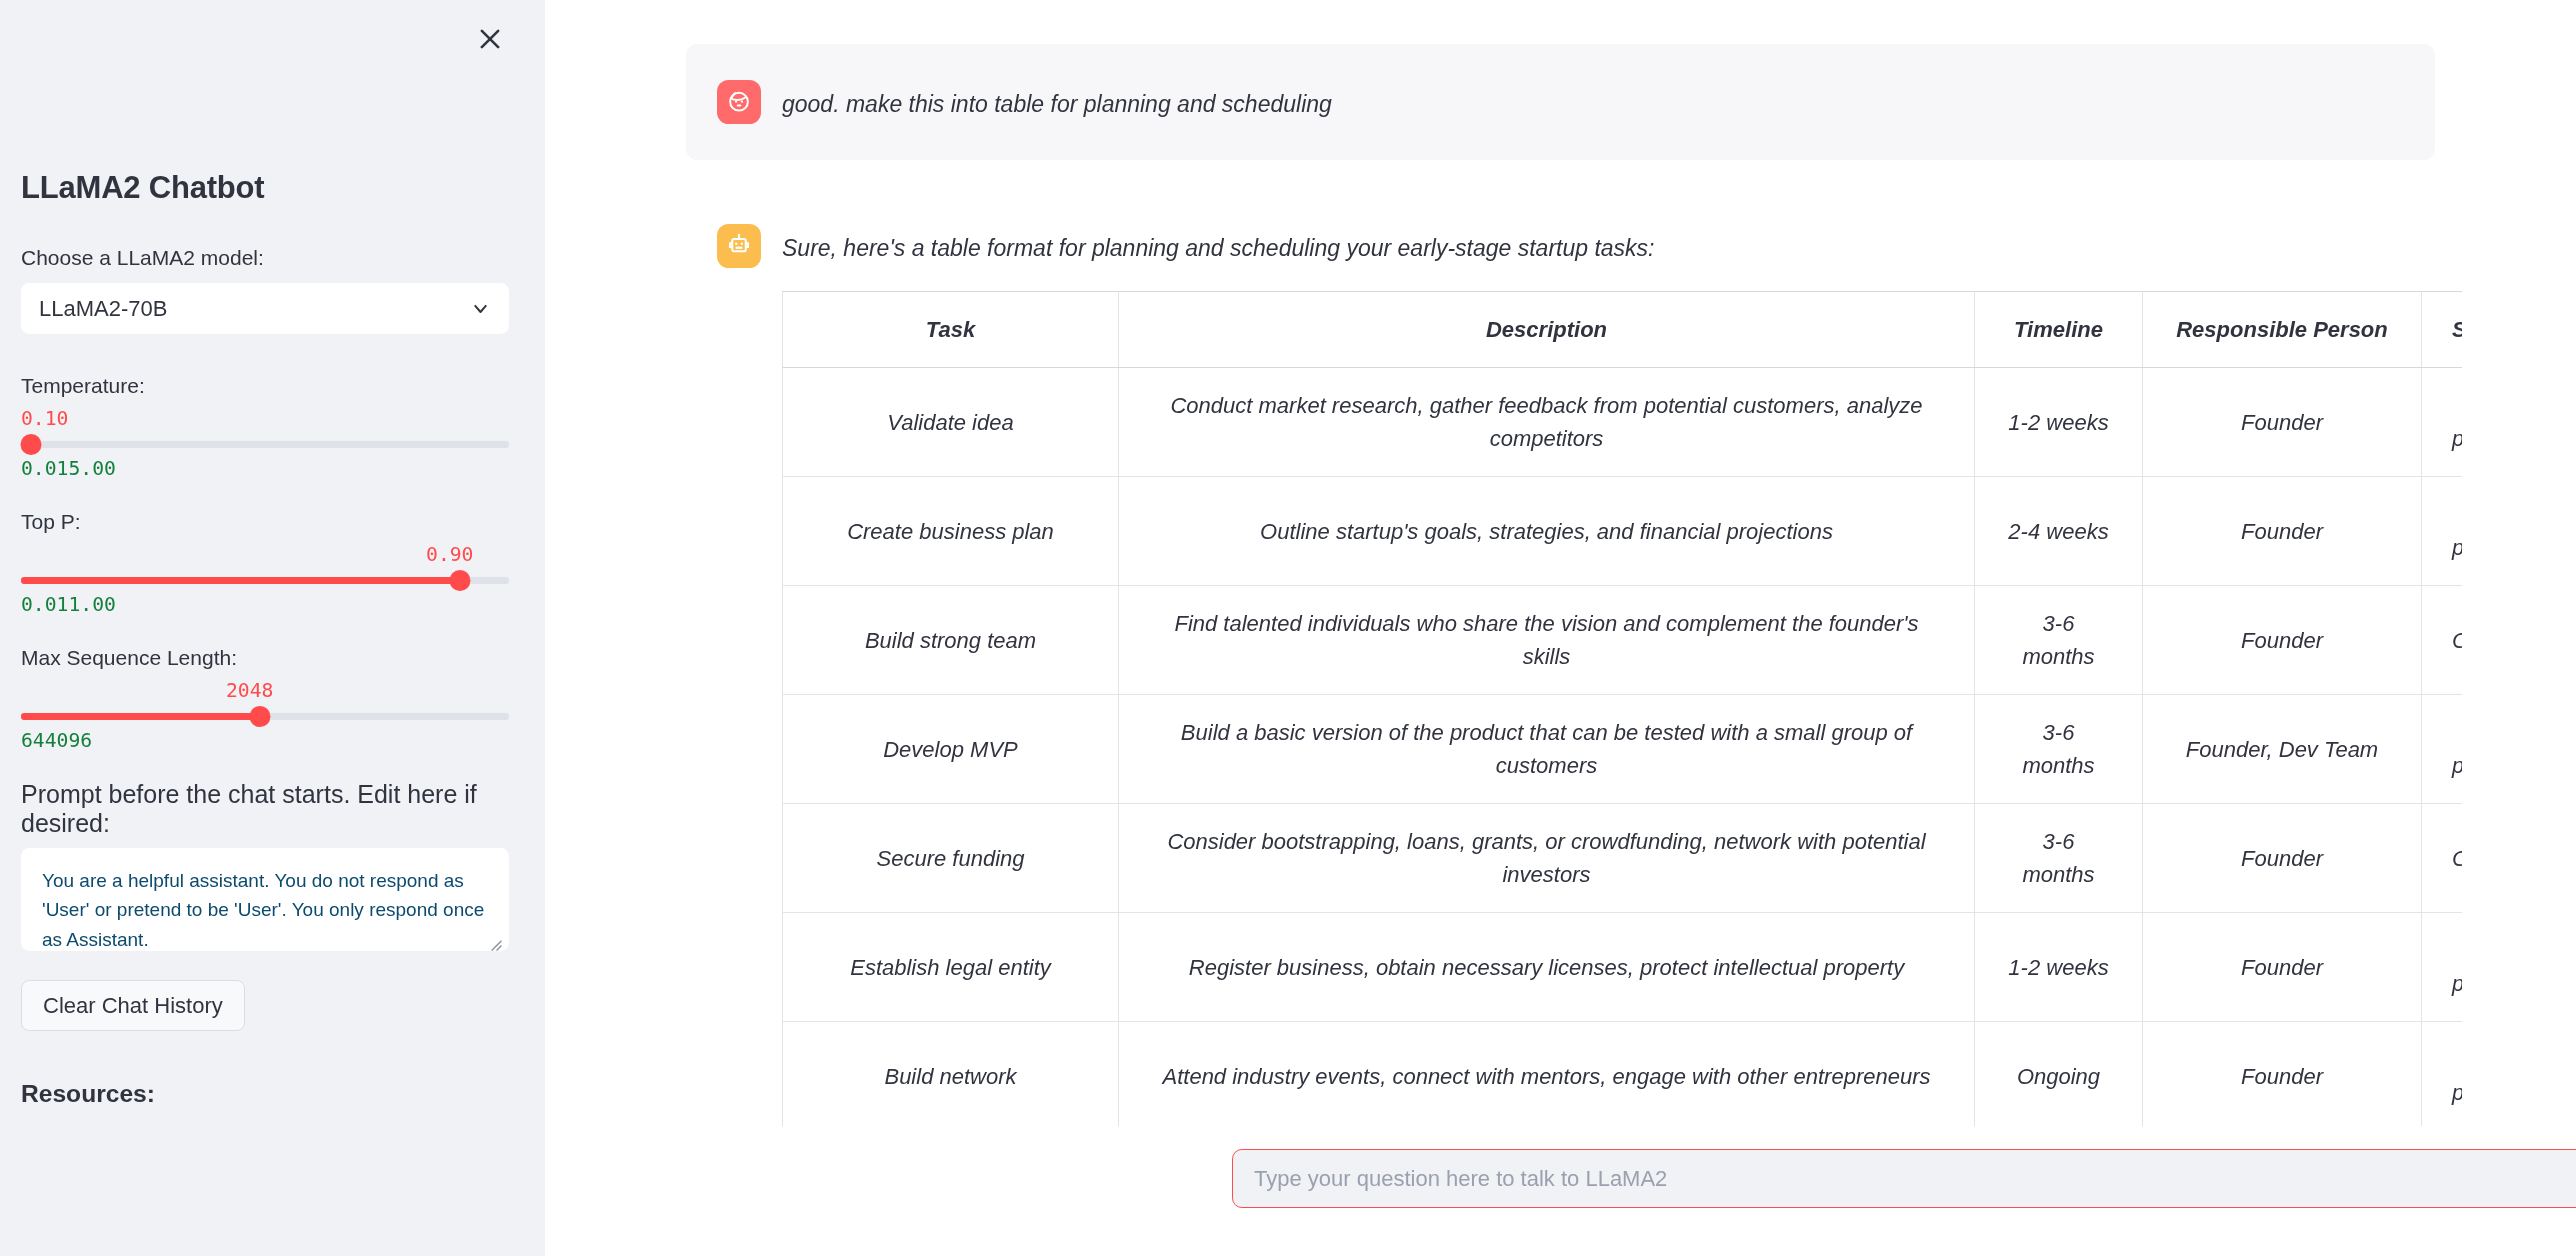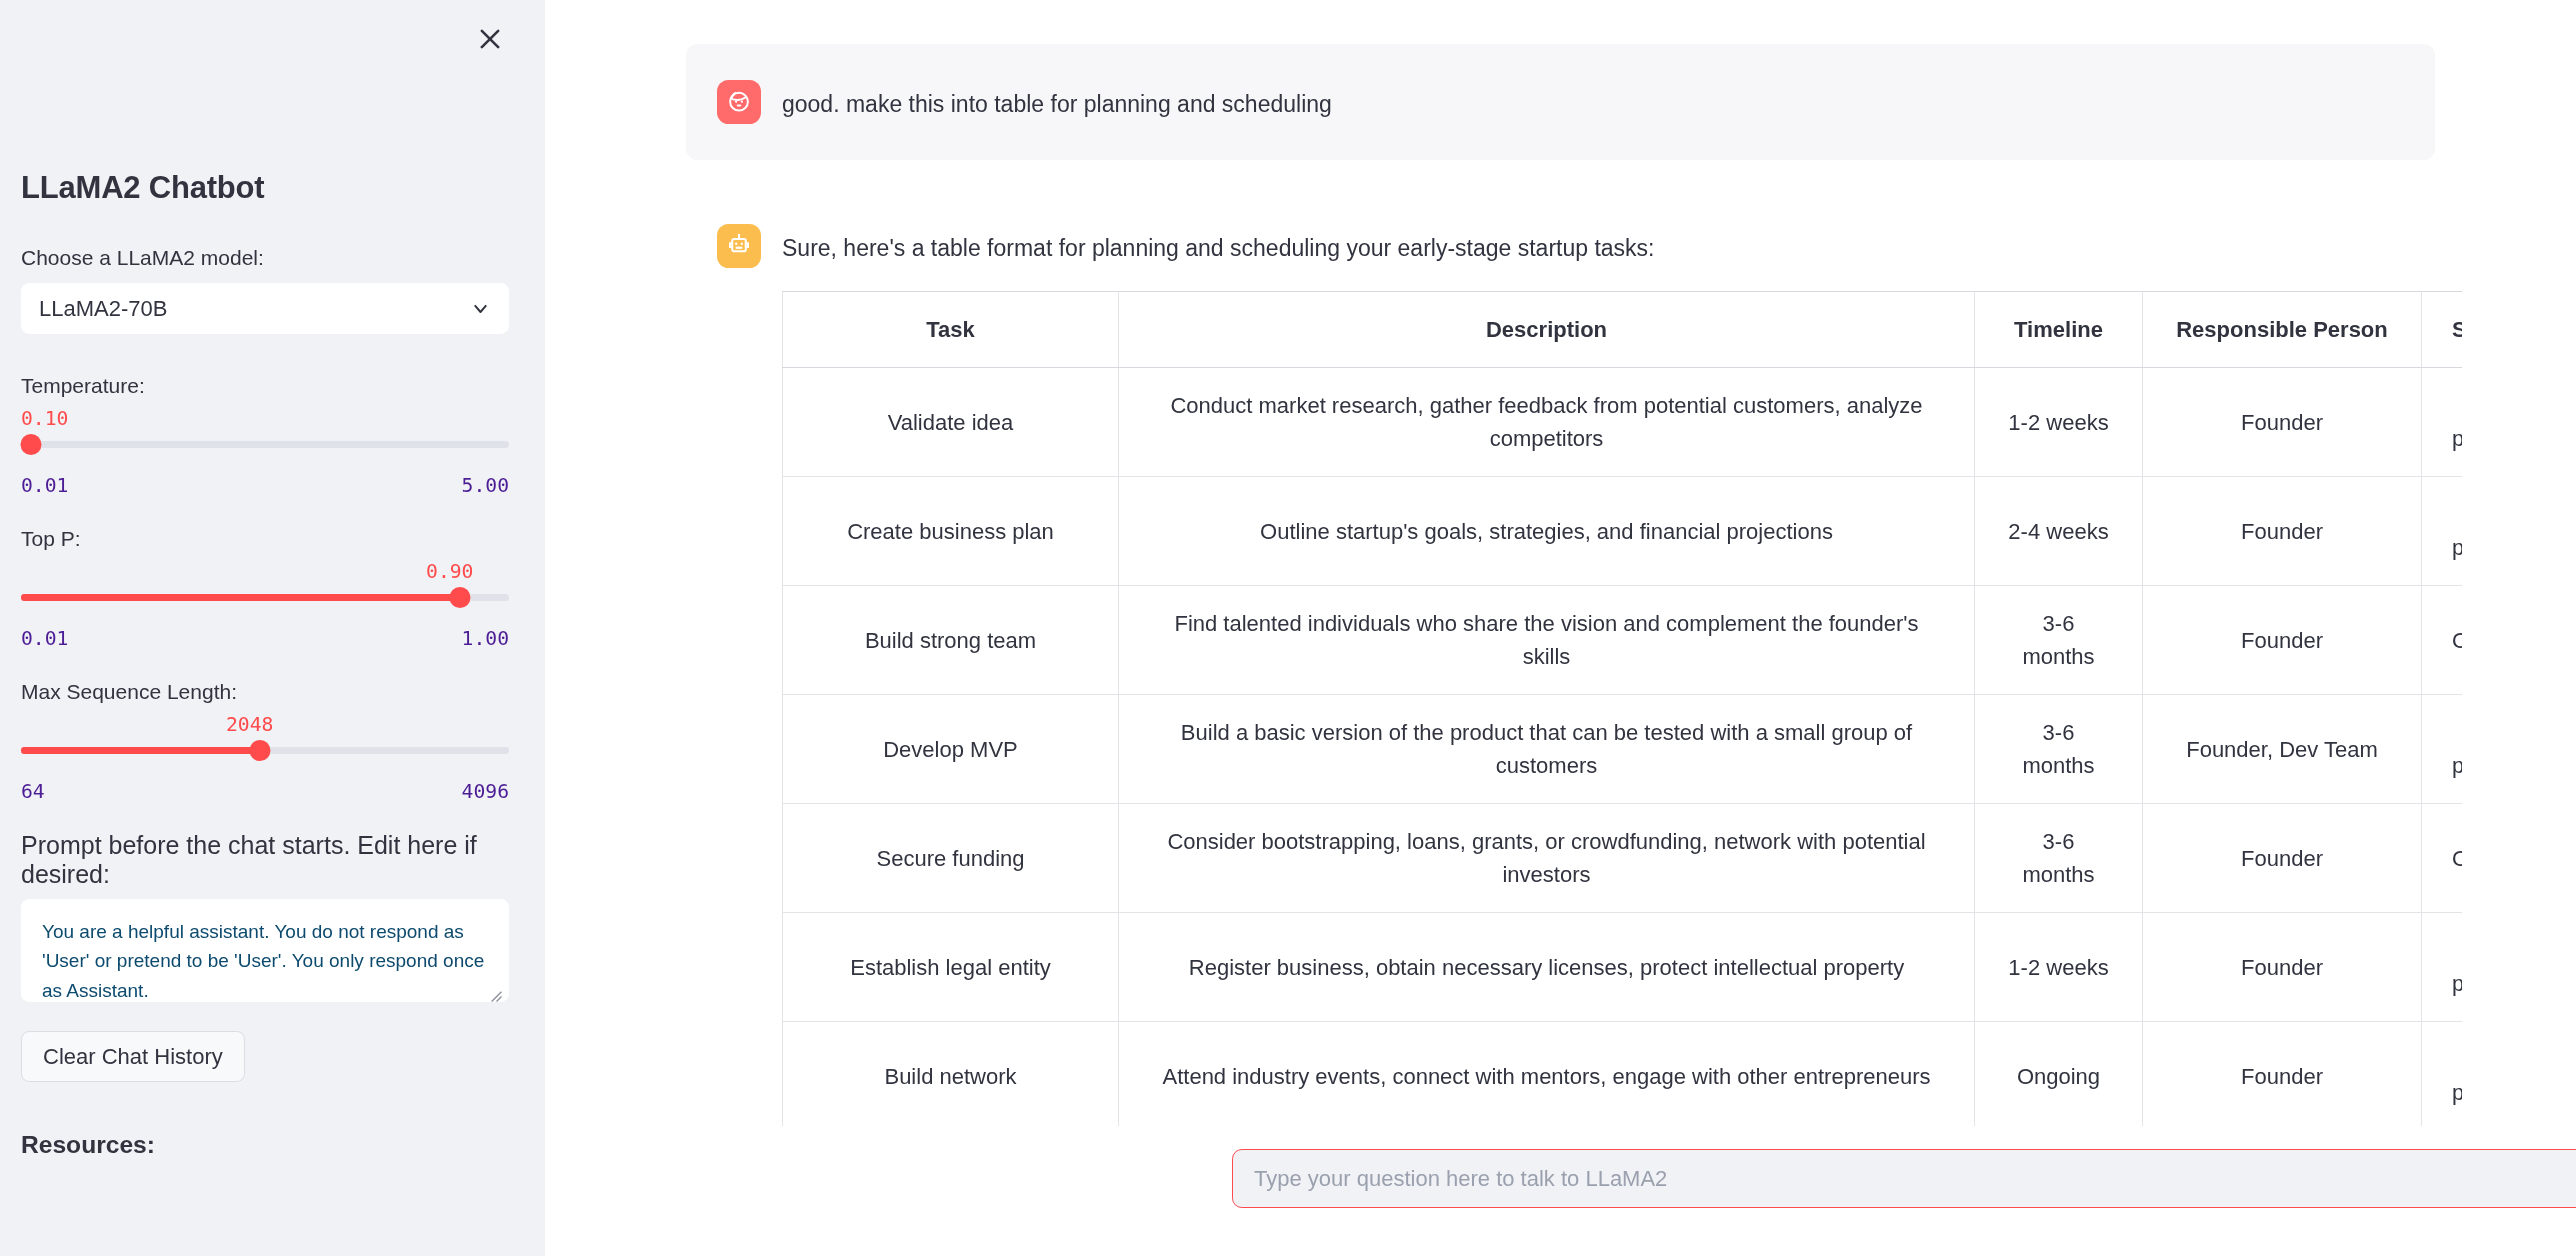--- a/index.html
+++ b/index.html
@@ -103,26 +103,26 @@
   .thumb {
     position: absolute;
     width: 21px; height: 21px;
     border-radius: 50%;
     background: #ff4b4b;
     transform: translateX(-50%);
     cursor: grab;
   }
   .minmax {
     display: flex;
-    justify-content: space-between;
+    justify-content: flex-start;
     width: 488px;
     font-family: "DejaVu Sans Mono", monospace;
     font-size: 19.7px;
-    color: #4c1d95;
-    margin-top: 18px;
+    color: #15803d;
+    margin-top: 1px;
   }
 
   .prompt-label {
     font-size: 25px;
     color: #31333f;
     margin-top: 28px;
     margin-bottom: 9.8px;
   }
   .textarea-box {
     position: relative;
@@ -197,20 +197,21 @@
   }
   .avatar.user-av { background: #ff6b6b; }
   .avatar.bot-av { background: #fbbd4e; }
   .msg-body {
     font-size: 23px;
     color: #31333f;
     line-height: 1.5;
     padding-top: 6.6px;
     flex: 1 1 auto;
     min-width: 0;
+    font-style: italic;
   }
 
   
   .tbl-wrap {
     margin-top: 26px;
     width: 1680px;
     overflow: hidden;
   }
   table.plan {
     border-collapse: collapse;

